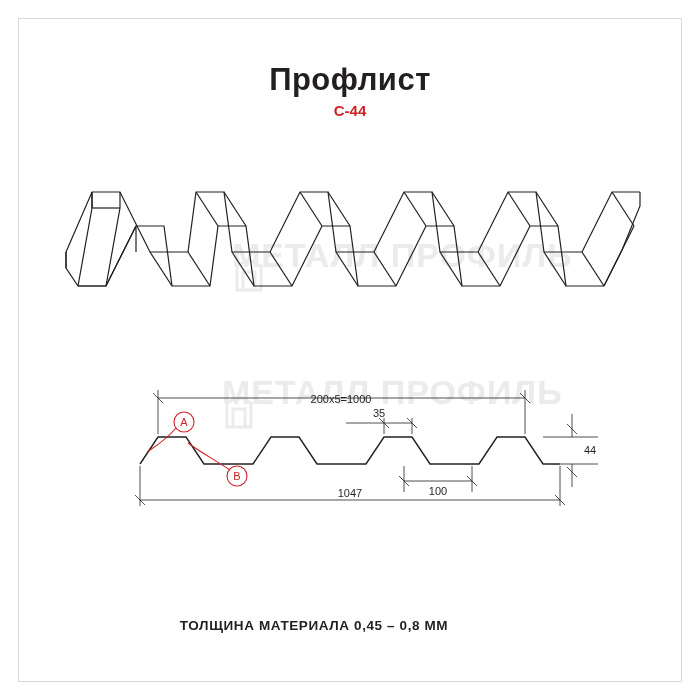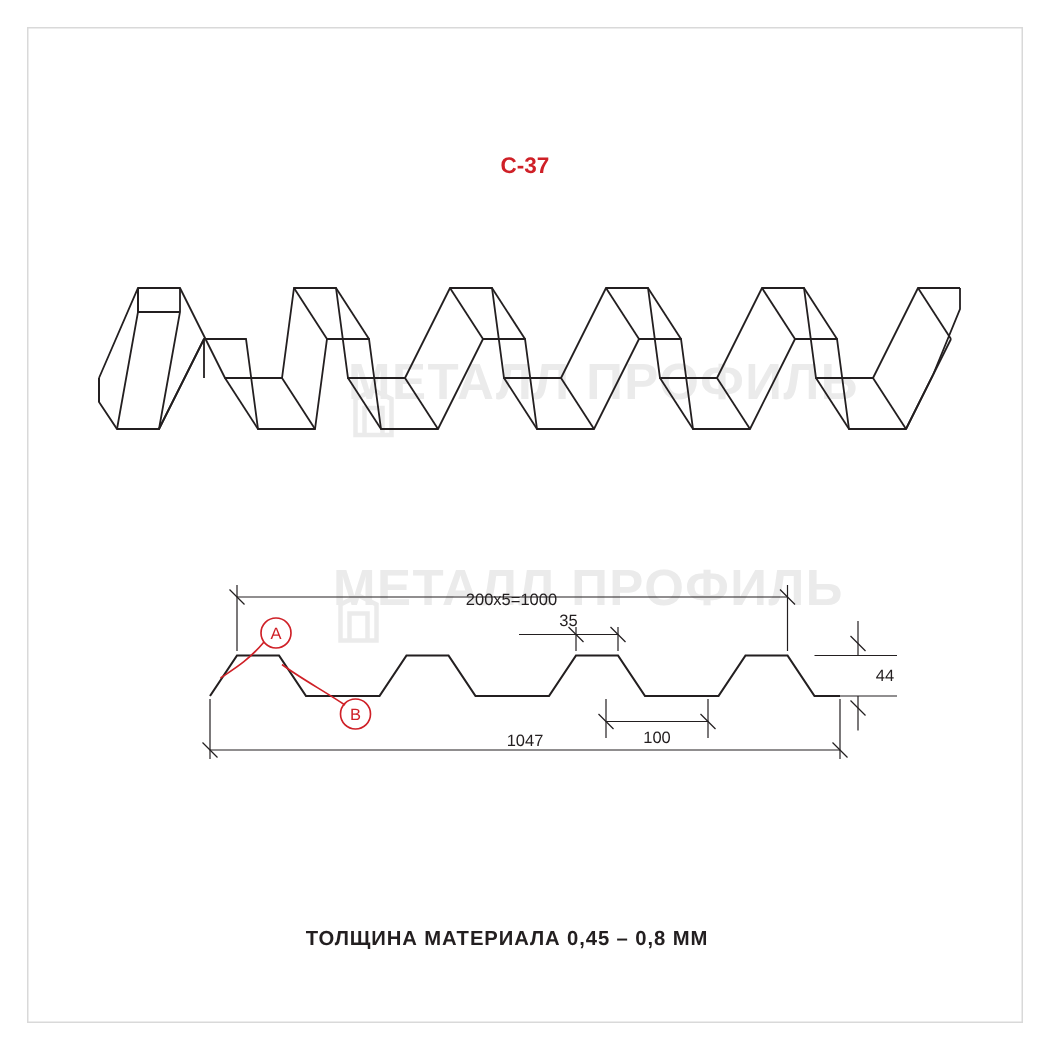--- a/index.html
+++ b/index.html
@@ -54,21 +54,20 @@
   .footnote {
     position: absolute;
     top: 618px;
     left: 0;
     width: 628px;
     text-align: center;
     font-size: 13.5px;
     font-weight: bold;
     letter-spacing: 0.6px;
     color: #231f20;
-    padding-left: 24px;
   }
   svg.art {
     position: absolute;
     left: 0;
     top: 0;
     width: 700px;
     height: 700px;
   }
   .wm {
     position: absolute;
@@ -89,21 +88,22 @@
   .wm-logo1 { left: 235px; top: 258px; }
   .wm-logo2 { left: 225px; top: 395px; }
 </style>
 </head>
 <body>
 
 <div class="page">
 
   <div class="frame"></div>
 
-  <div class="subtitle">С-37</div>
+  <div class="title">Профлист</div>
+  <div class="subtitle">С-44</div>
 
   <div class="wm wm1">МЕТАЛЛ ПРОФИЛЬ</div>
   <div class="wm wm2">МЕТАЛЛ ПРОФИЛЬ</div>
 
   <svg class="wm-logo wm-logo1" viewBox="0 0 46 34">
     <path d="M2 32 L2 8 L14 2 L26 8 L26 32 Z" fill="none" stroke="#ebebeb" stroke-width="3"></path>
     <path d="M8 32 L8 14 L20 14 L20 32" fill="none" stroke="#ebebeb" stroke-width="3"></path>
   </svg>
   <svg class="wm-logo wm-logo2" viewBox="0 0 46 34">
     <path d="M2 32 L2 8 L14 2 L26 8 L26 32 Z" fill="none" stroke="#ebebeb" stroke-width="3"></path>

